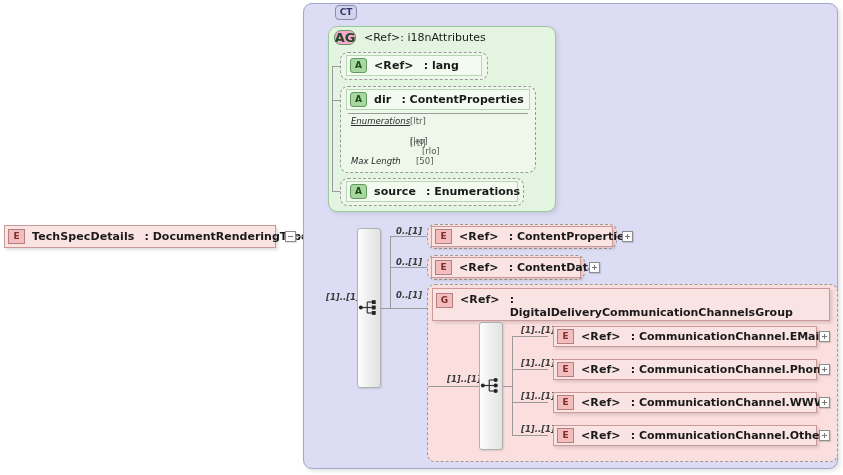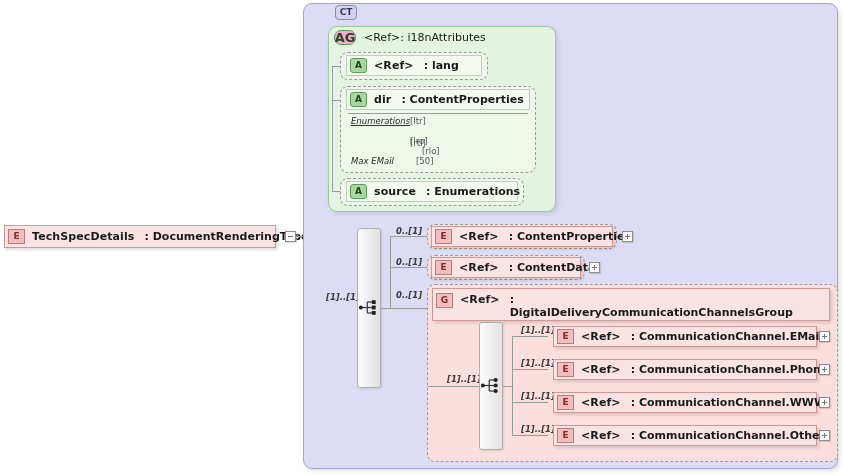--- a/index.html
+++ b/index.html
@@ -224,21 +224,21 @@
   <div class="frow" style="left:62px; top:11px;margin-top:12px;">
     <span class="fval">[rtl]</span>
   </div>
   <div class="frow" style="left:62px; top:21px;">
     <span class="fval">[lro]</span>
   </div>
   <div class="frow" style="left:62px; top:31px;padding-left:12px;">
     <span class="fval">[rlo]</span>
   </div>
   <div class="frow" style="left:3px; top:41px;">
-    <span class="flabel">Max EMail</span>
+    <span class="flabel">Max Length</span>
   </div>
   <div class="frow" style="left:68px; top:41px;">
     <span class="fval">[50]</span>
   </div>
 </div>
 
 <div class="dash-box" style="left:340px; top:178px; width:184px; height:28px;"></div>
 <div class="node n-at" style="left:346px; top:181px; width:172px; height:21px; border-style:solid; border-color:#b9d6b4; background:#f3fbf1;">
   <span class="badge">A</span>
   <span class="nm">source</span>

